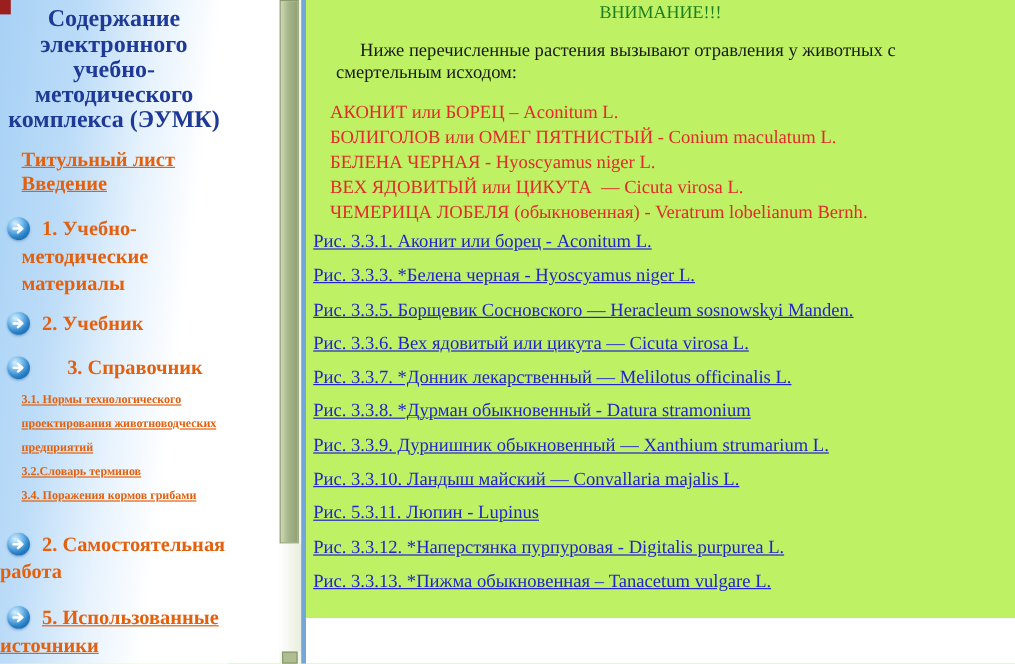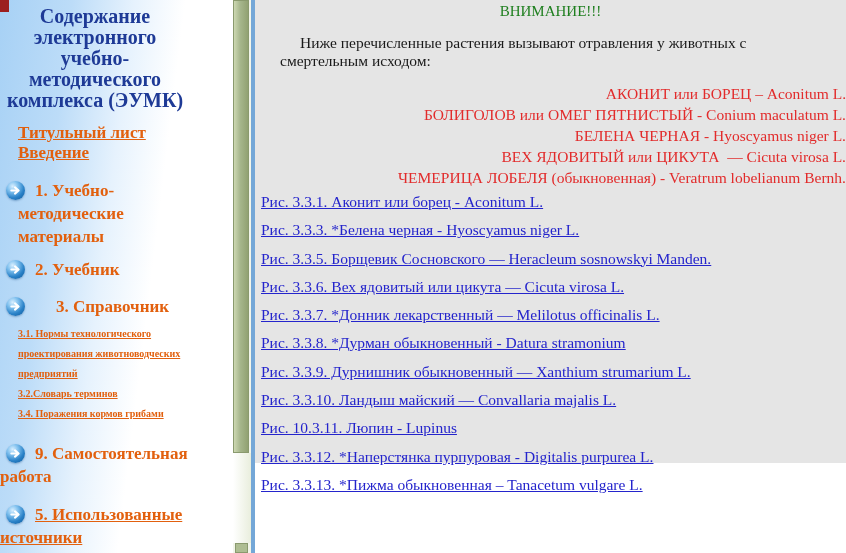--- a/index.html
+++ b/index.html
@@ -68,29 +68,29 @@
   .scroll-btn{
     position:absolute;left:2px;top:543px;width:13px;height:10px;
     background:#aebd92;border:1px solid #8a9a6e;box-sizing:border-box;
   }
   .frame-border{
     position:absolute;left:251px;top:0;width:4px;height:553px;background:#74a7d7;
   }
 
   
   .main{
-    position:absolute;left:255px;top:0;width:591px;height:463px;background:#e5e5e5;
+    position:absolute;left:255px;top:0;width:591px;height:515px;background:#bef264;
   }
   .attention{
     margin-top:3px;text-align:center;color:#1f7f1f;font-size:15px;font-weight:normal;
   }
   .intro{
     margin:14px 8px 0 25px;text-indent:20px;color:#1a1a1a;font-size:15.5px;
   }
-  .danger-list{margin:13px 0 0 20px;text-align:right;}
+  .danger-list{margin:13px 0 0 20px;}
   .danger-item{
     color:#e22b2b;font-size:15.5px;line-height:21px;white-space:pre;
   }
   .fig-links{margin:5px 0 0 6px;}
   .fig-link{
     display:block;color:#2424cc;font-size:15.5px;line-height:17px;
     text-decoration:underline;cursor:pointer;white-space:nowrap;
   }
   .fig-link + .fig-link{margin-top:11.3px;}
 </style>
@@ -139,21 +139,21 @@
     <span class="sub-link">3.2.Словарь терминов</span>
     <span class="sub-link">3.4. Поражения кормов грибами</span>
   </div>
 
   <div class="section-row row-4">
     <span class="sphere">
         <svg width="13" height="13" viewBox="0 0 10 10">
           <path d="M1.8 5 H7 M4.6 2.6 L7.4 5 L4.6 7.4" stroke="#ffffff" stroke-width="1.6" fill="none" stroke-linecap="round" stroke-linejoin="round"></path>
         </svg>
       </span>
-    <span class="section-label">9. Самостоятельная работа</span>
+    <span class="section-label">2. Самостоятельная работа</span>
   </div>
 
   <div class="section-row row-5">
     <span class="sphere">
         <svg width="13" height="13" viewBox="0 0 10 10">
           <path d="M1.8 5 H7 M4.6 2.6 L7.4 5 L4.6 7.4" stroke="#ffffff" stroke-width="1.6" fill="none" stroke-linecap="round" stroke-linejoin="round"></path>
         </svg>
       </span>
     <span class="section-label">5. Использованные источники</span>
   </div>
@@ -182,18 +182,18 @@
 
   <div class="fig-links">
     <span class="fig-link">Рис. 3.3.1. Аконит или борец - Aconitum L.</span>
     <span class="fig-link">Рис. 3.3.3. *Белена черная - Hyoscyamus niger L.</span>
     <span class="fig-link">Рис. 3.3.5. Борщевик Сосновского — Heracleum sosnowskyi Manden.</span>
     <span class="fig-link">Рис. 3.3.6. Вех ядовитый или цикута — Cicuta virosa L.</span>
     <span class="fig-link">Рис. 3.3.7. *Донник лекарственный — Melilotus officinalis L.</span>
     <span class="fig-link">Рис. 3.3.8. *Дурман обыкновенный - Datura stramonium</span>
     <span class="fig-link">Рис. 3.3.9. Дурнишник обыкновенный — Xanthium strumarium L.</span>
     <span class="fig-link">Рис. 3.3.10. Ландыш майский — Convallaria majalis L.</span>
-    <span class="fig-link">Рис. 10.3.11. Люпин - Lupinus</span>
+    <span class="fig-link">Рис. 5.3.11. Люпин - Lupinus</span>
     <span class="fig-link">Рис. 3.3.12. *Наперстянка пурпуровая - Digitalis purpurea L.</span>
     <span class="fig-link">Рис. 3.3.13. *Пижма обыкновенная – Tanacetum vulgare L.</span>
 
   </div>
 </div>
 
 </body></html>

